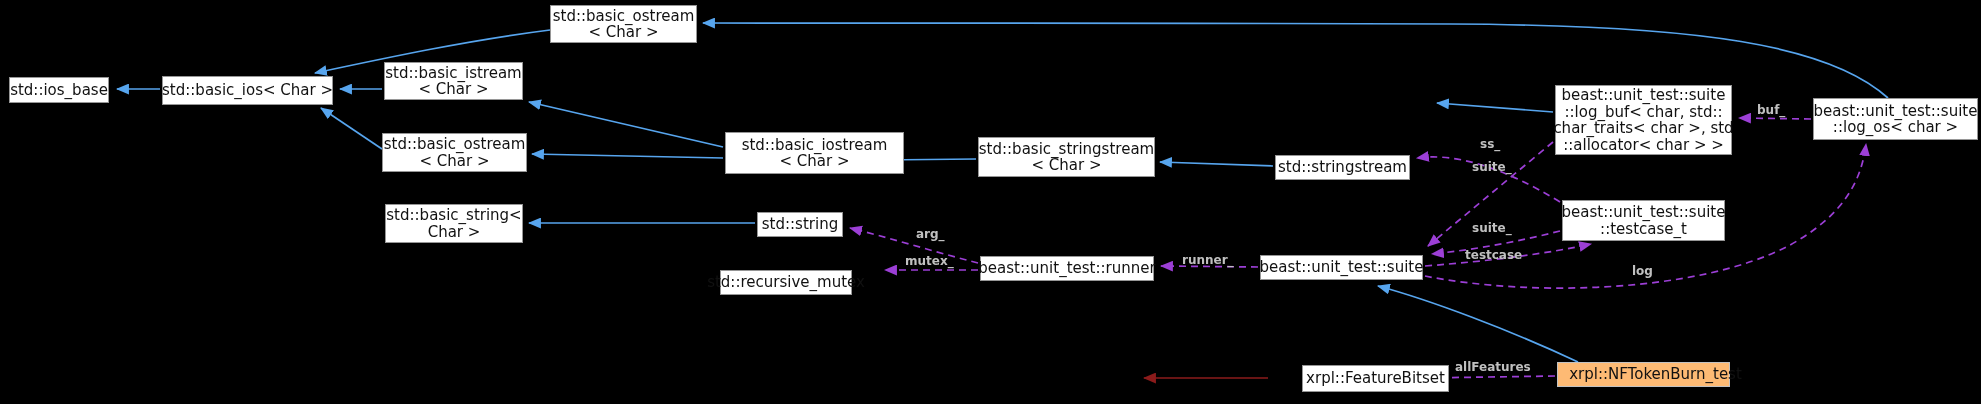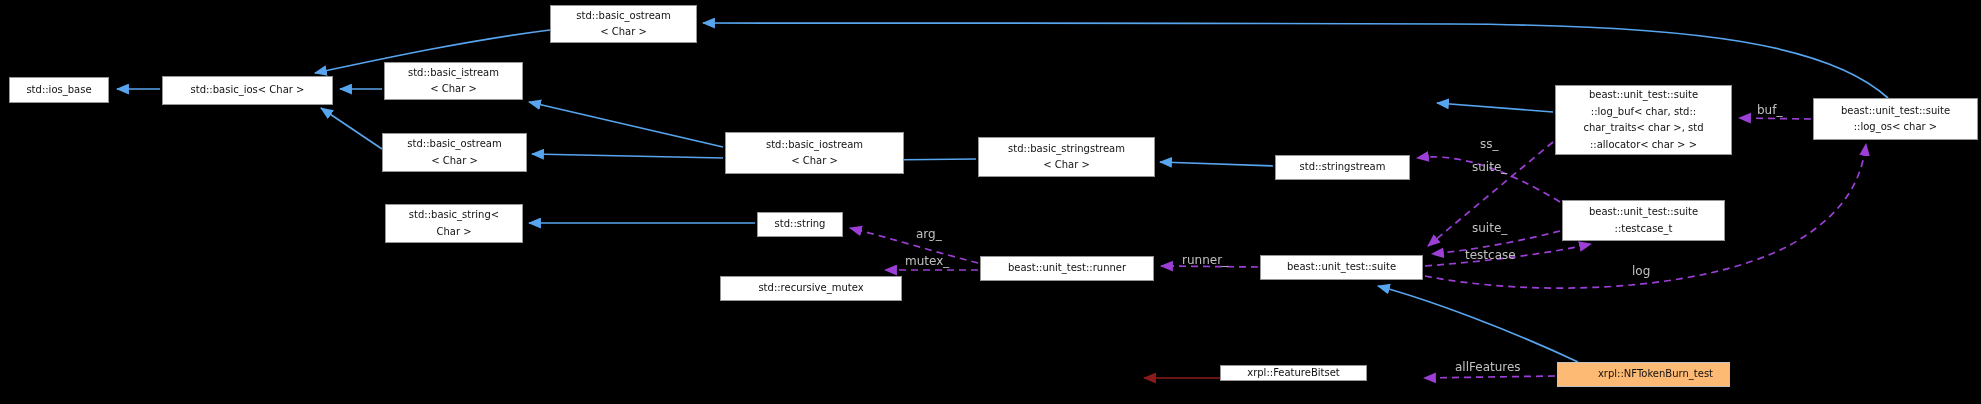--- a/index.html
+++ b/index.html
@@ -7,26 +7,26 @@
     position:relative;width:1981px;height:404px;background:#000;overflow:hidden;
     font-family:"DejaVu Sans","Liberation Sans",sans-serif;
   }
   #edges{position:absolute;left:0;top:0;width:1981px;height:404px;}
   .edge-inherit{stroke:#57a5ee;stroke-width:1.7;fill:none;}
   .edge-usage{stroke:#9c3fd6;stroke-width:1.7;fill:none;stroke-dasharray:7 5;}
   .edge-private{stroke:#8b1b1b;stroke-width:1.7;fill:none;}
   .node{
     position:absolute;background:#ffffff;border:1.5px solid #969696;
     display:flex;flex-direction:column;align-items:center;justify-content:center;
-    color:#111;font-size:10px;line-height:16.5px;text-align:center;white-space:nowrap;
+    color:#111;font-size:15px;line-height:16.5px;text-align:center;white-space:nowrap;
     box-sizing:border-box;cursor:pointer;
   }
   .node.hl{background:#fdba74;border-color:#c2c2c2;padding-left:24px;}
   .elabel{
-    position:absolute;color:#c0c0c0;font-size:12px;font-weight:normal;white-space:nowrap;
+    position:absolute;color:#c0c0c0;font-size:12px;font-weight:bold;white-space:nowrap;
   }
 </style>
 </head>
 <body>
 
 <div id="canvas">
 
   <svg id="edges" xmlns="http://www.w3.org/2000/svg" viewBox="0 0 1981 404">
     <defs>
       <marker id="m-blue" viewBox="0 0 12 10" refX="11" refY="5" markerWidth="13" markerHeight="11" markerUnits="userSpaceOnUse" orient="auto">
@@ -119,39 +119,39 @@
 
   <div class="node" style="left:385px;top:204px;width:138px;height:39px">
     <span>std::basic_string&lt;</span>
     <span>Char &gt;</span>
   </div>
 
   <div class="node" style="left:757px;top:212px;width:86px;height:25px">
     <span>std::string</span>
   </div>
 
-  <div class="node" style="left:720px;top:276px;width:182px;height:25px">
+  <div class="node" style="left:720px;top:270px;width:132px;height:25px">
     <span>std::recursive_mutex</span>
   </div>
 
   <div class="node" style="left:980px;top:256px;width:174px;height:25px">
     <span>beast::unit_test::runner</span>
   </div>
 
   <div class="node" style="left:1260px;top:255px;width:163px;height:25px">
     <span>beast::unit_test::suite</span>
   </div>
 
   <div class="node" style="left:1562px;top:200px;width:163px;height:41px">
     <span>beast::unit_test::suite</span>
     <span>::testcase_t</span>
   </div>
 
 
-  <div class="node" style="left:1220px;top:365px;width:147px;height:16px">
+  <div class="node" style="left:1302px;top:365px;width:147px;height:27px">
     <span>xrpl::FeatureBitset</span>
   </div>
 
   <div class="node hl" style="left:1557px;top:362px;width:173px;height:25px">
     <span>xrpl::NFTokenBurn_test</span>
   </div>
 
   <div class="elabel" style="left:1757px;top:103px">buf_</div>
   <div class="elabel" style="left:1480px;top:137px">ss_</div>
   <div class="elabel" style="left:1472px;top:160px">suite_</div>

